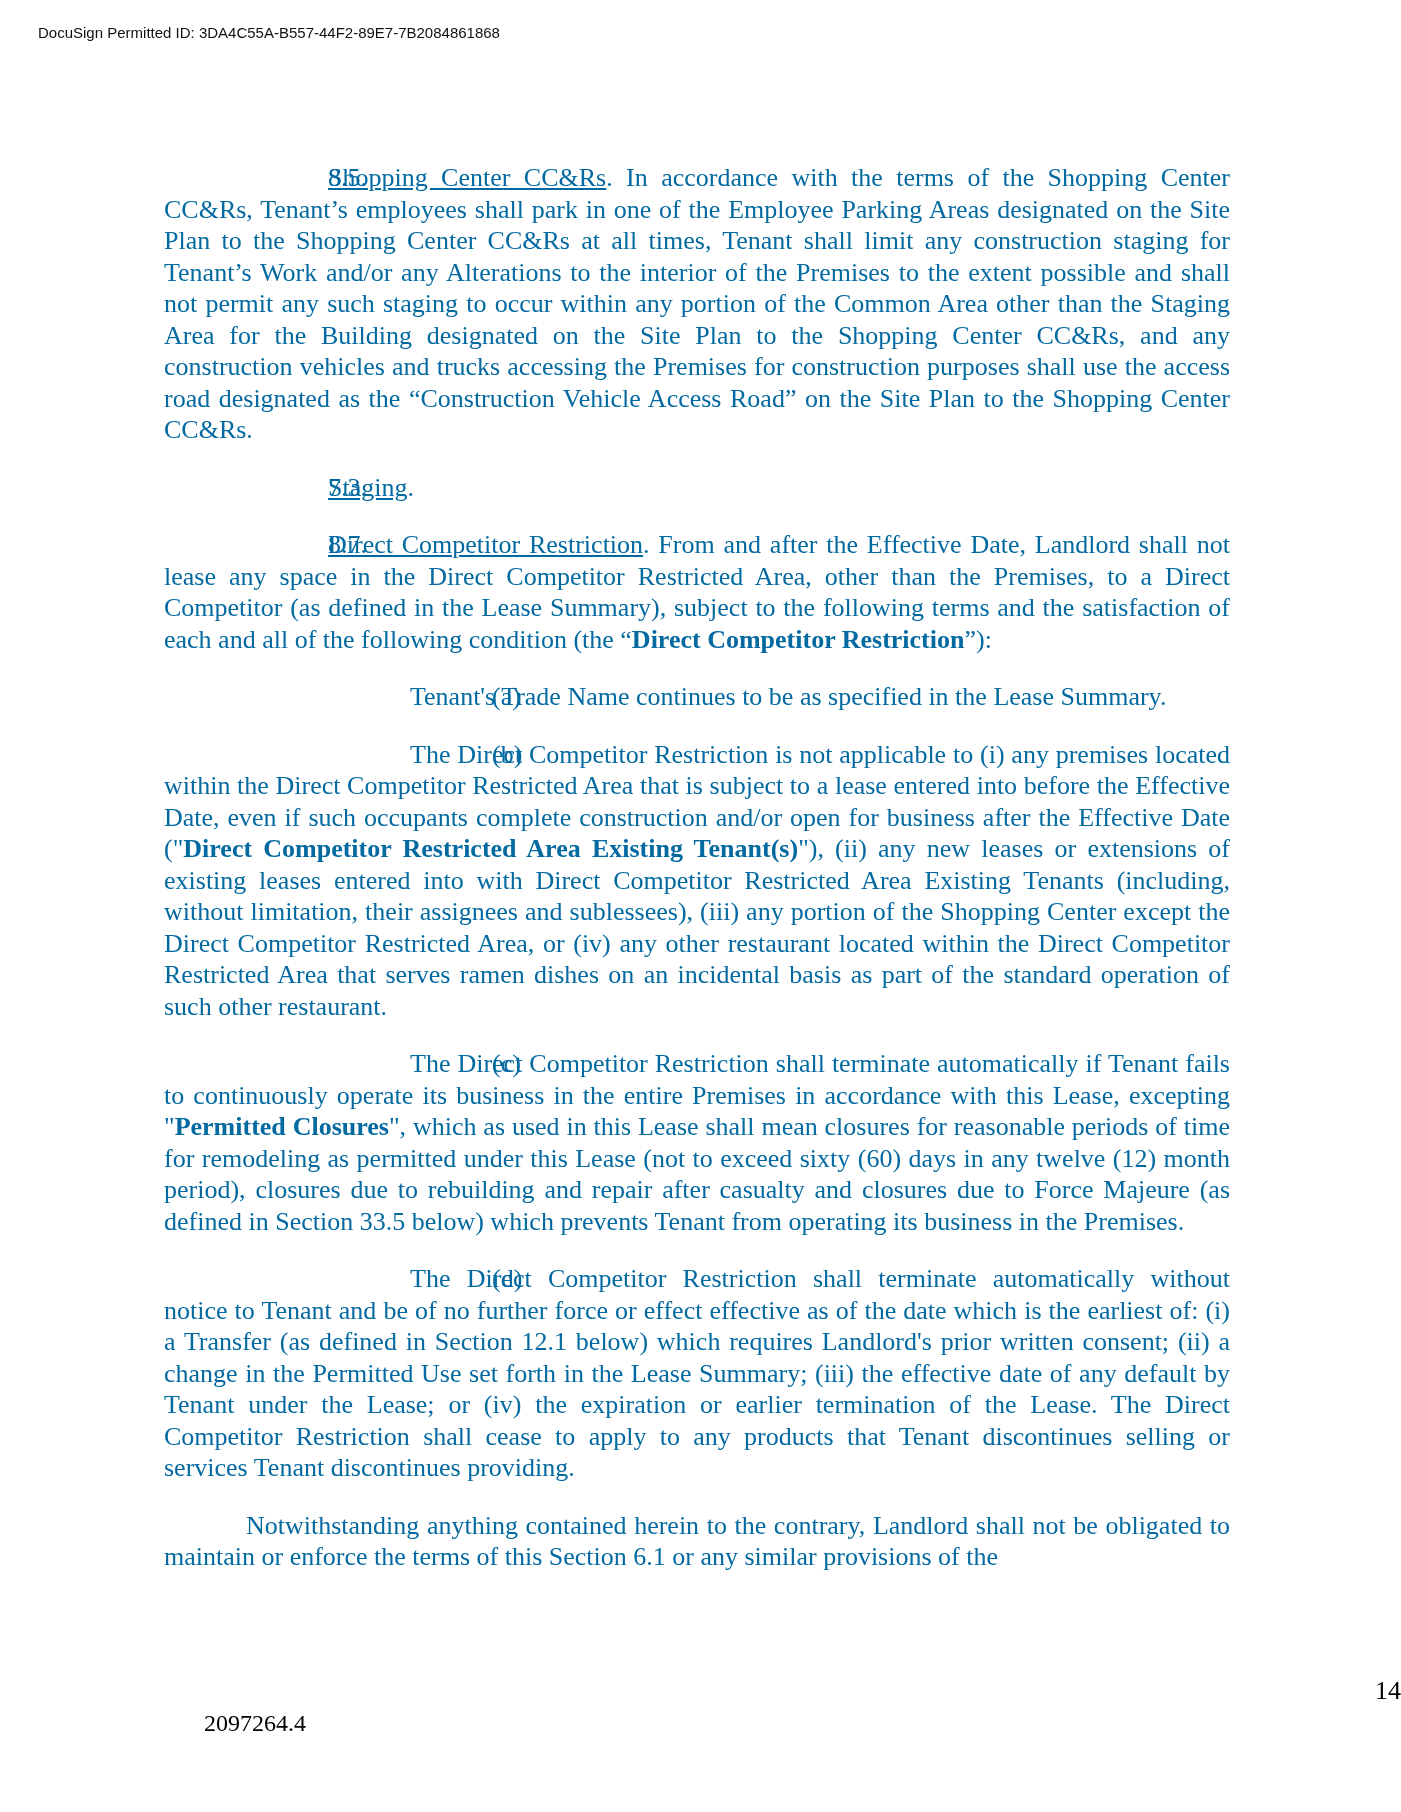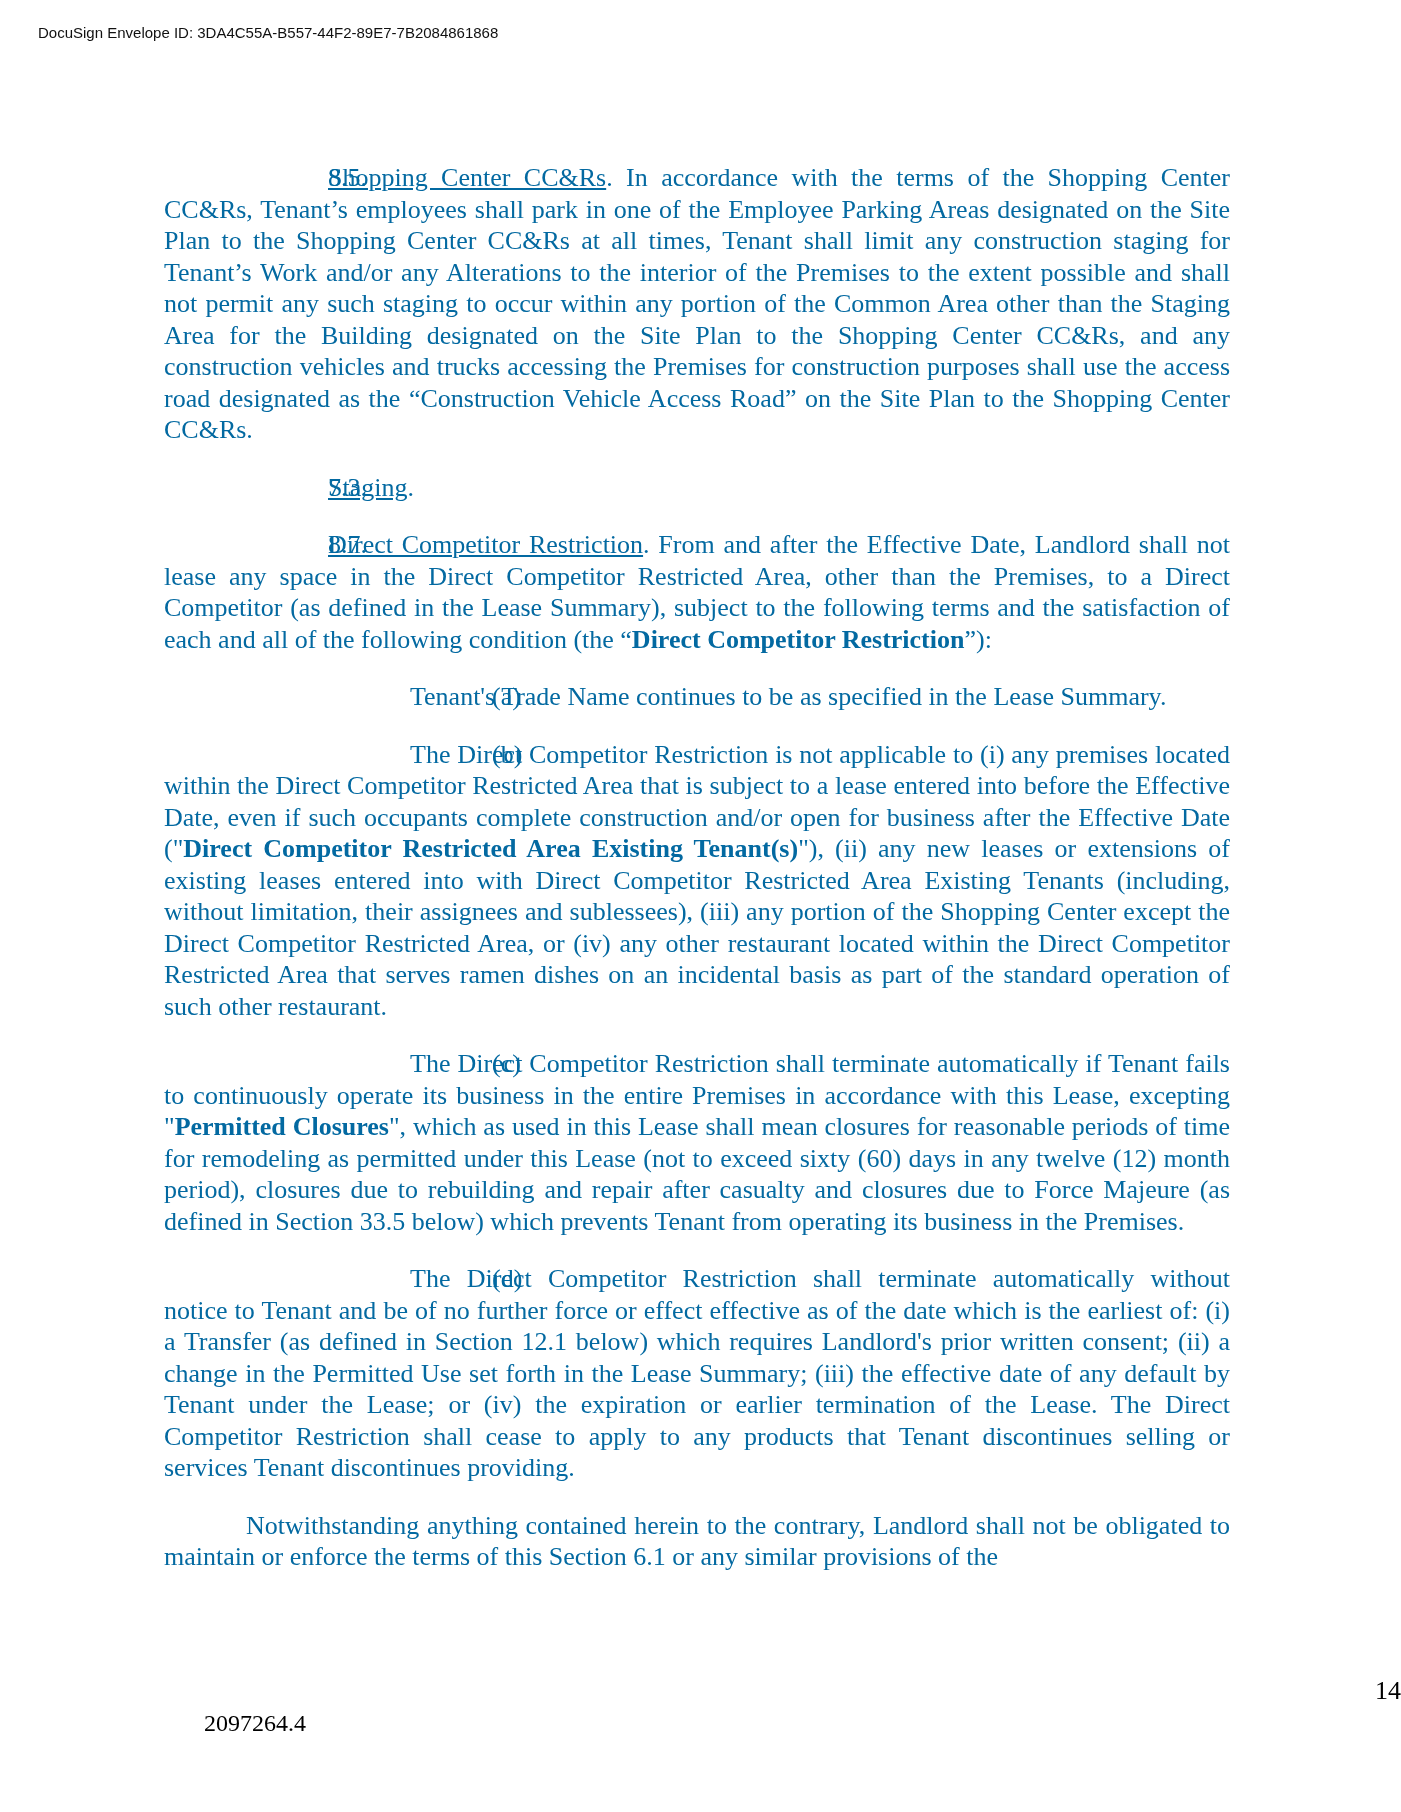--- a/index.html
+++ b/index.html
@@ -58,21 +58,21 @@
       left: 164px;
       top: 1710px;
       font-family: "Liberation Serif", serif;
       font-size: 24px;
       margin-left: 40px;
     }
   </style>
 </head>
 <body>
 
-<div class="envelope">DocuSign Envelope ID: 3DA4C55A-B557-44F2-89E7-7B2084861868</div>
+<div class="envelope">DocuSign Permitted ID: 3DA4C55A-B557-44F2-89E7-7B2084861868</div>
 
 <div class="content">
 
   <p class="para"><span class="num">8.5.</span><span class="title">Shopping Center CC&amp;Rs</span><span>. In accordance with the terms of the Shopping Center CC&amp;Rs, Tenant’s employees shall park in one of the Employee Parking Areas designated on the Site Plan to the Shopping Center CC&amp;Rs at all times, Tenant shall limit any construction staging for Tenant’s Work and/or any Alterations to the interior of the Premises to the extent possible and shall not permit any such staging to occur within any portion of the Common Area other than the Staging Area for the Building designated on the Site Plan to the Shopping Center CC&amp;Rs, and any construction vehicles and trucks accessing the Premises for construction purposes shall use the access road designated as the “Construction Vehicle Access Road” on the Site Plan to the Shopping Center CC&amp;Rs.</span></p>
 
   <p class="para"><span class="num">7.3.</span><span class="title">Staging</span><span>.</span></p>
 
   <p class="para"><span class="num">8.7.</span><span class="title">Direct Competitor Restriction</span><span>. From and after the Effective Date, Landlord shall not lease any space in the Direct Competitor Restricted Area, other than the Premises, to a Direct Competitor (as defined in the Lease Summary), subject to the following terms and the satisfaction of each and all of the following condition (the “</span><b>Direct Competitor Restriction</b><span>”):</span></p>
 
   <p class="para sub"><span class="label">(a)</span><span>Tenant's Trade Name continues to be as specified in  the Lease Summary.</span></p>

